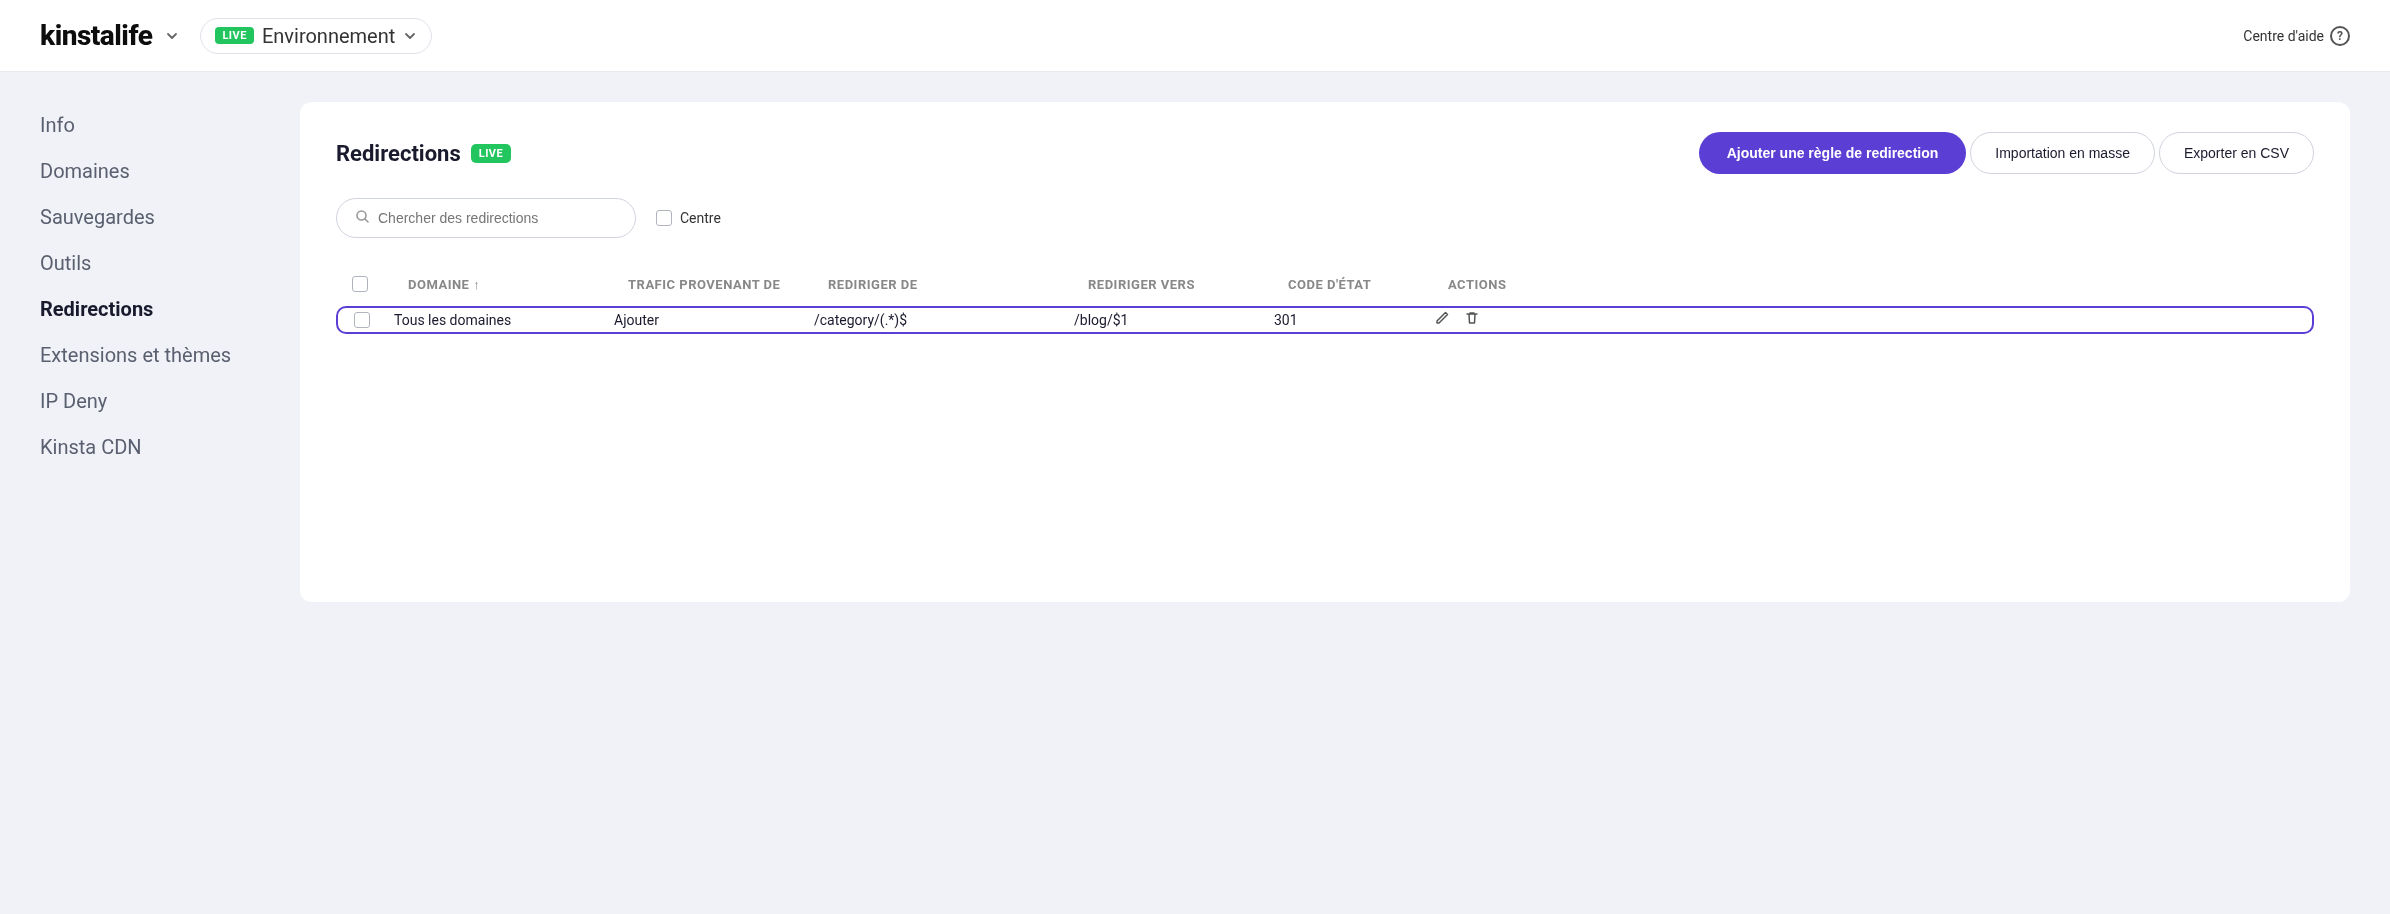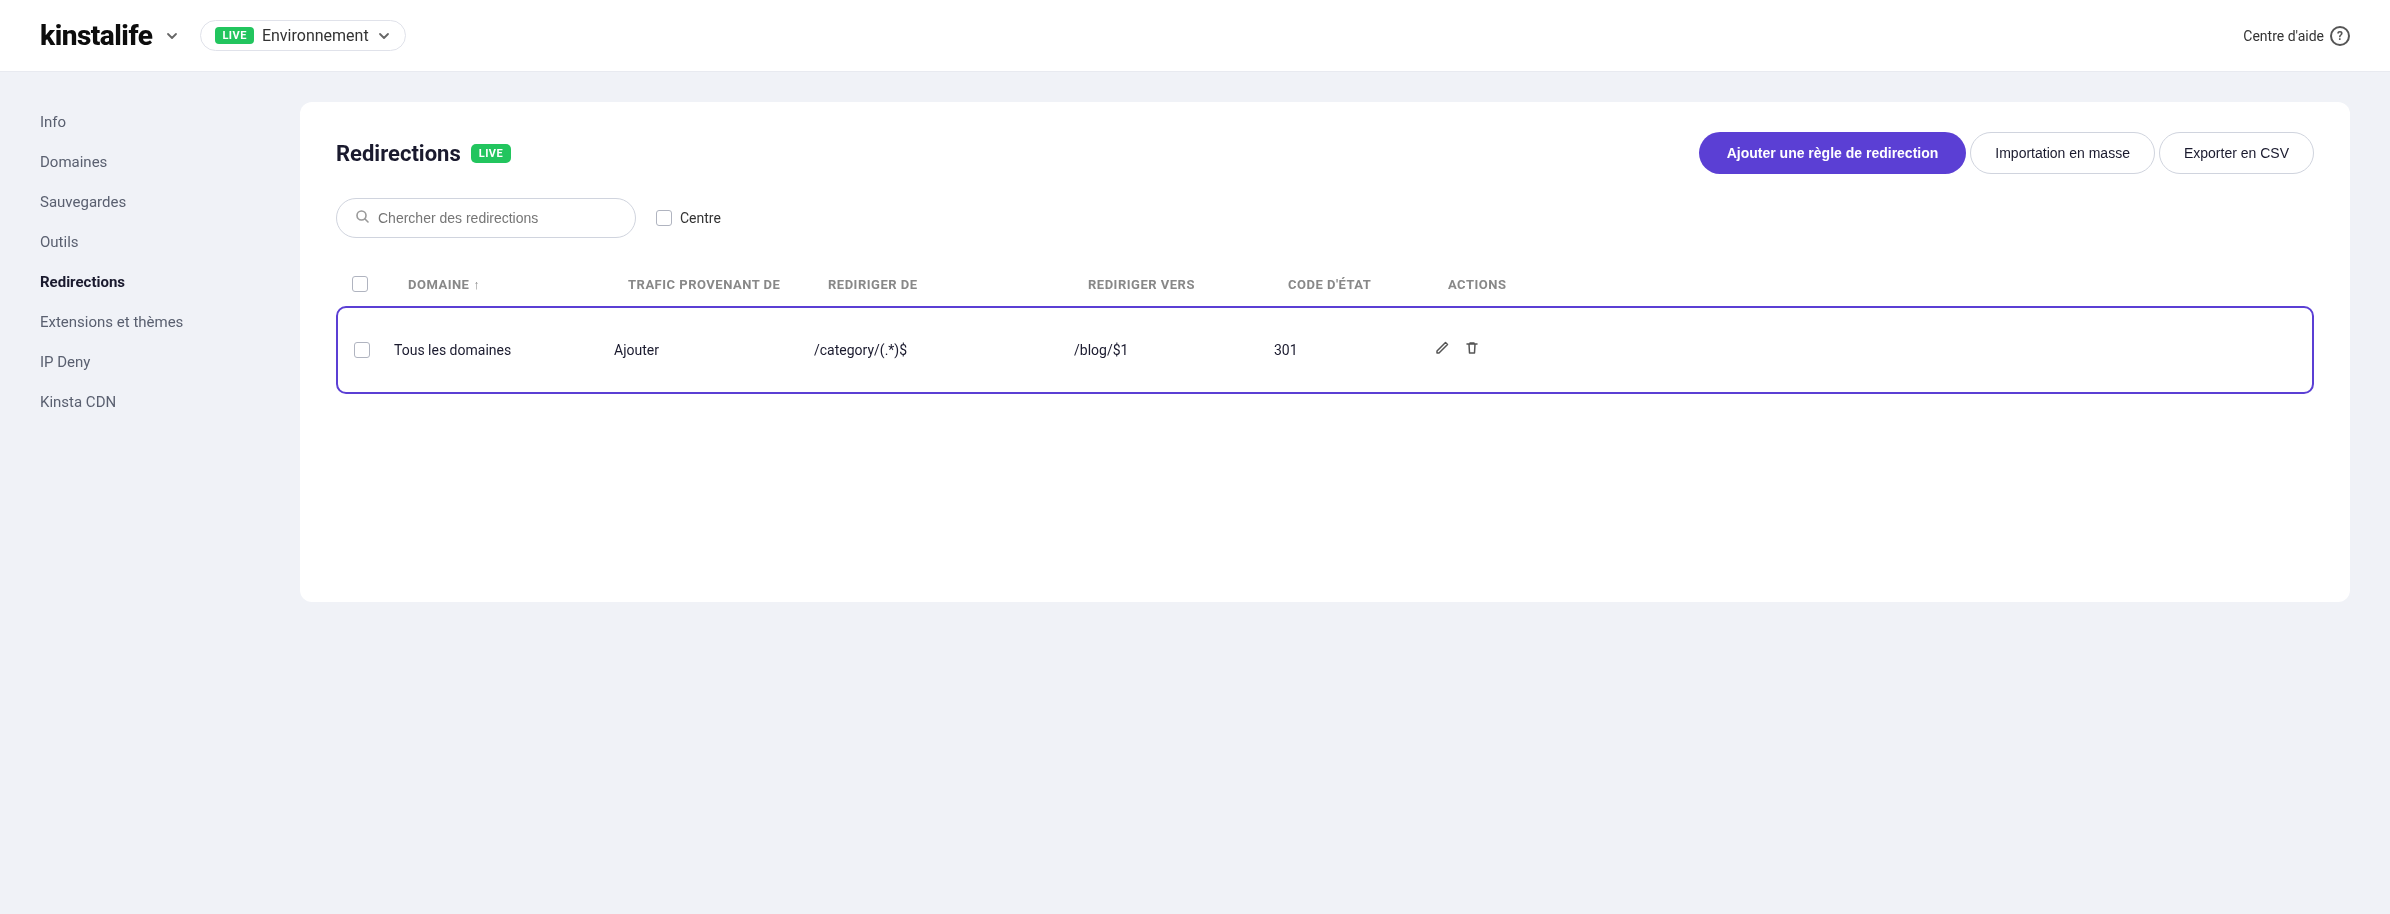--- a/index.html
+++ b/index.html
@@ -53,21 +53,21 @@
     .live-badge {
       background: #22c55e;
       color: #fff;
       font-size: 11px;
       font-weight: 700;
       padding: 2px 7px;
       border-radius: 4px;
       letter-spacing: 0.5px;
     }
     .env-label {
-      font-size: 16px;
+      font-size: 20px;
       color: #333;
     }
     .header-right {
       display: flex;
       align-items: center;
       gap: 6px;
       font-size: 14px;
       color: #333;
       cursor: pointer;
     }
@@ -91,21 +91,21 @@
     }
 
     
     .sidebar {
       width: 260px;
       background: #f0f2f7;
       padding: 30px 0 30px 40px;
       flex-shrink: 0;
     }
     .sidebar-item {
-      font-size: 15px;
+      font-size: 20px;
       color: #5a6070;
       padding: 11px 0;
       cursor: pointer;
     }
     .sidebar-item.active {
       font-weight: 700;
       color: #1a1a2e;
     }
 
     
@@ -233,21 +233,21 @@
       font-size: 13px;
       font-weight: 700;
       color: #888;
       text-transform: uppercase;
       letter-spacing: 0.5px;
       margin-left: 16px;
     }
     .table-data-row {
       display: grid;
       grid-template-columns: 40px 220px 200px 260px 200px 160px 120px;
-      padding: 32px 16px;
+      padding: 2px 16px;
       align-items: center;
       border: 2.5px solid #5b3fd4;
       border-radius: 10px;
       margin-top: 4px;
       background: #fff;
     }
     .td {
       font-size: 14px;
       color: #1a1a2e;
     }

